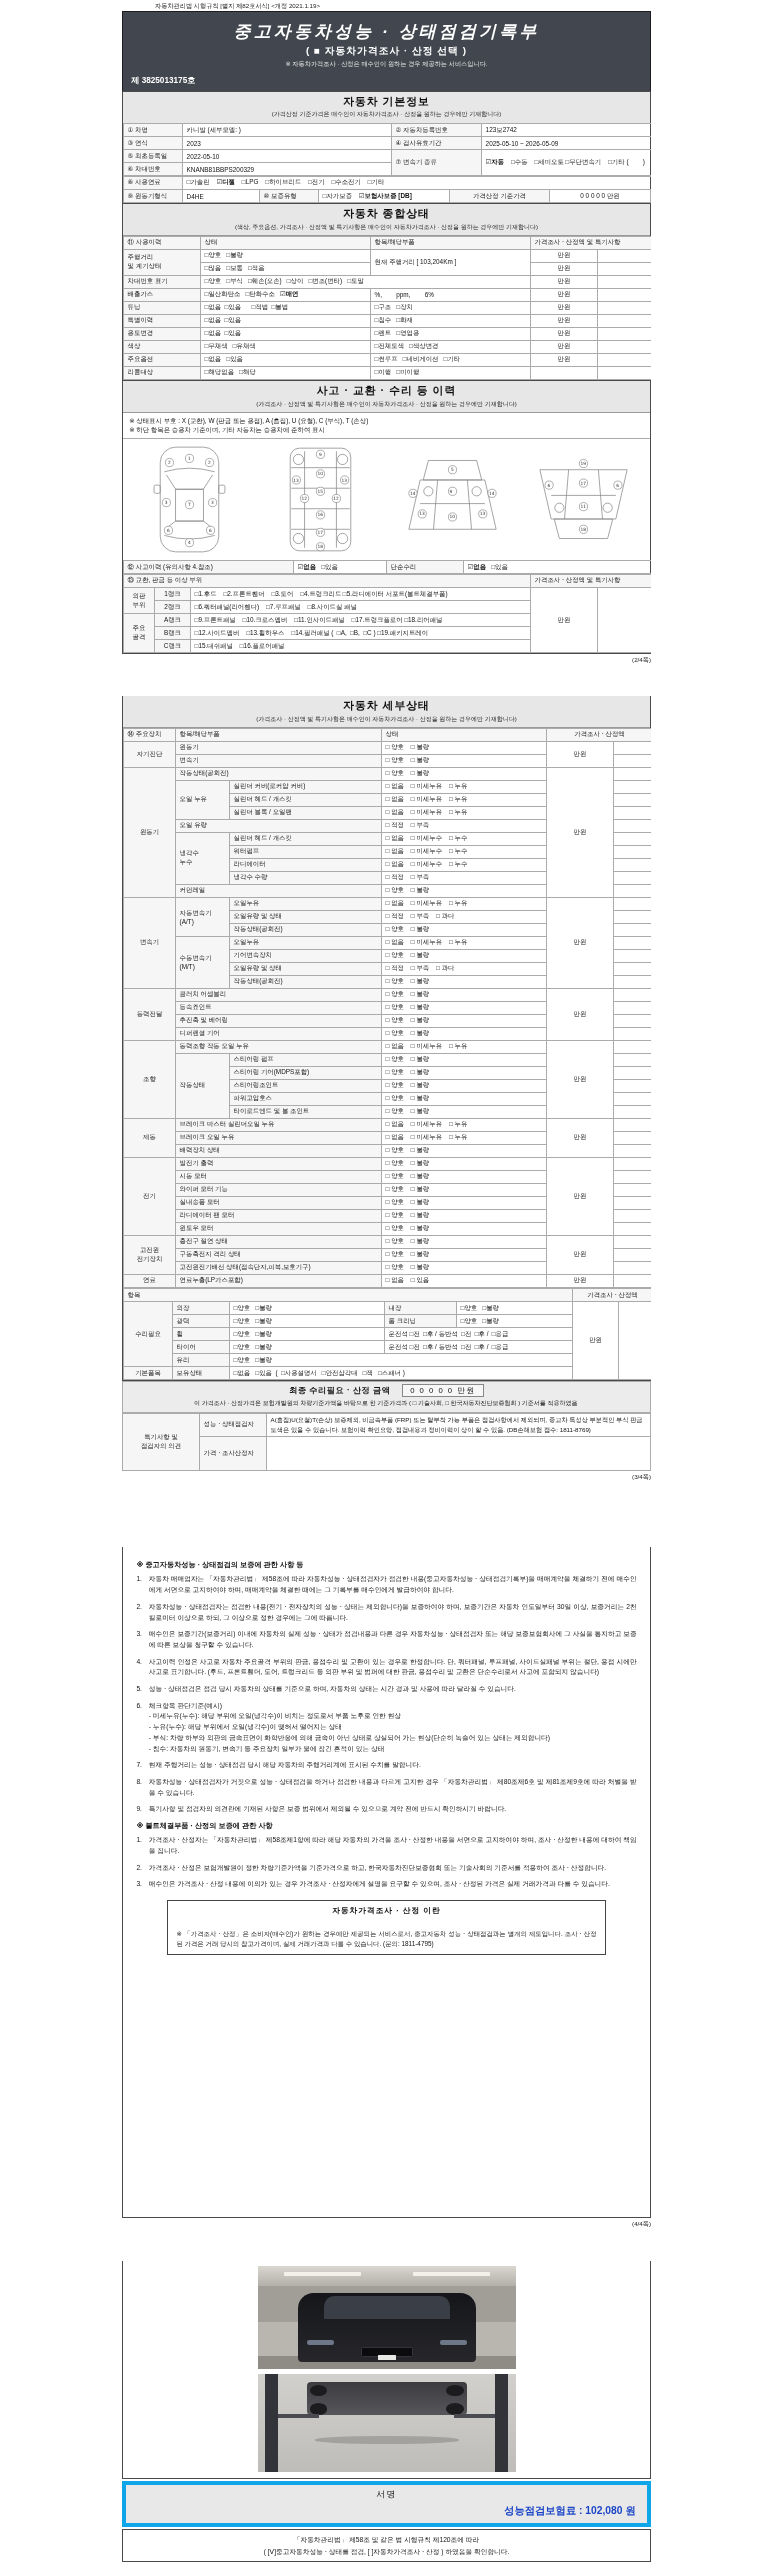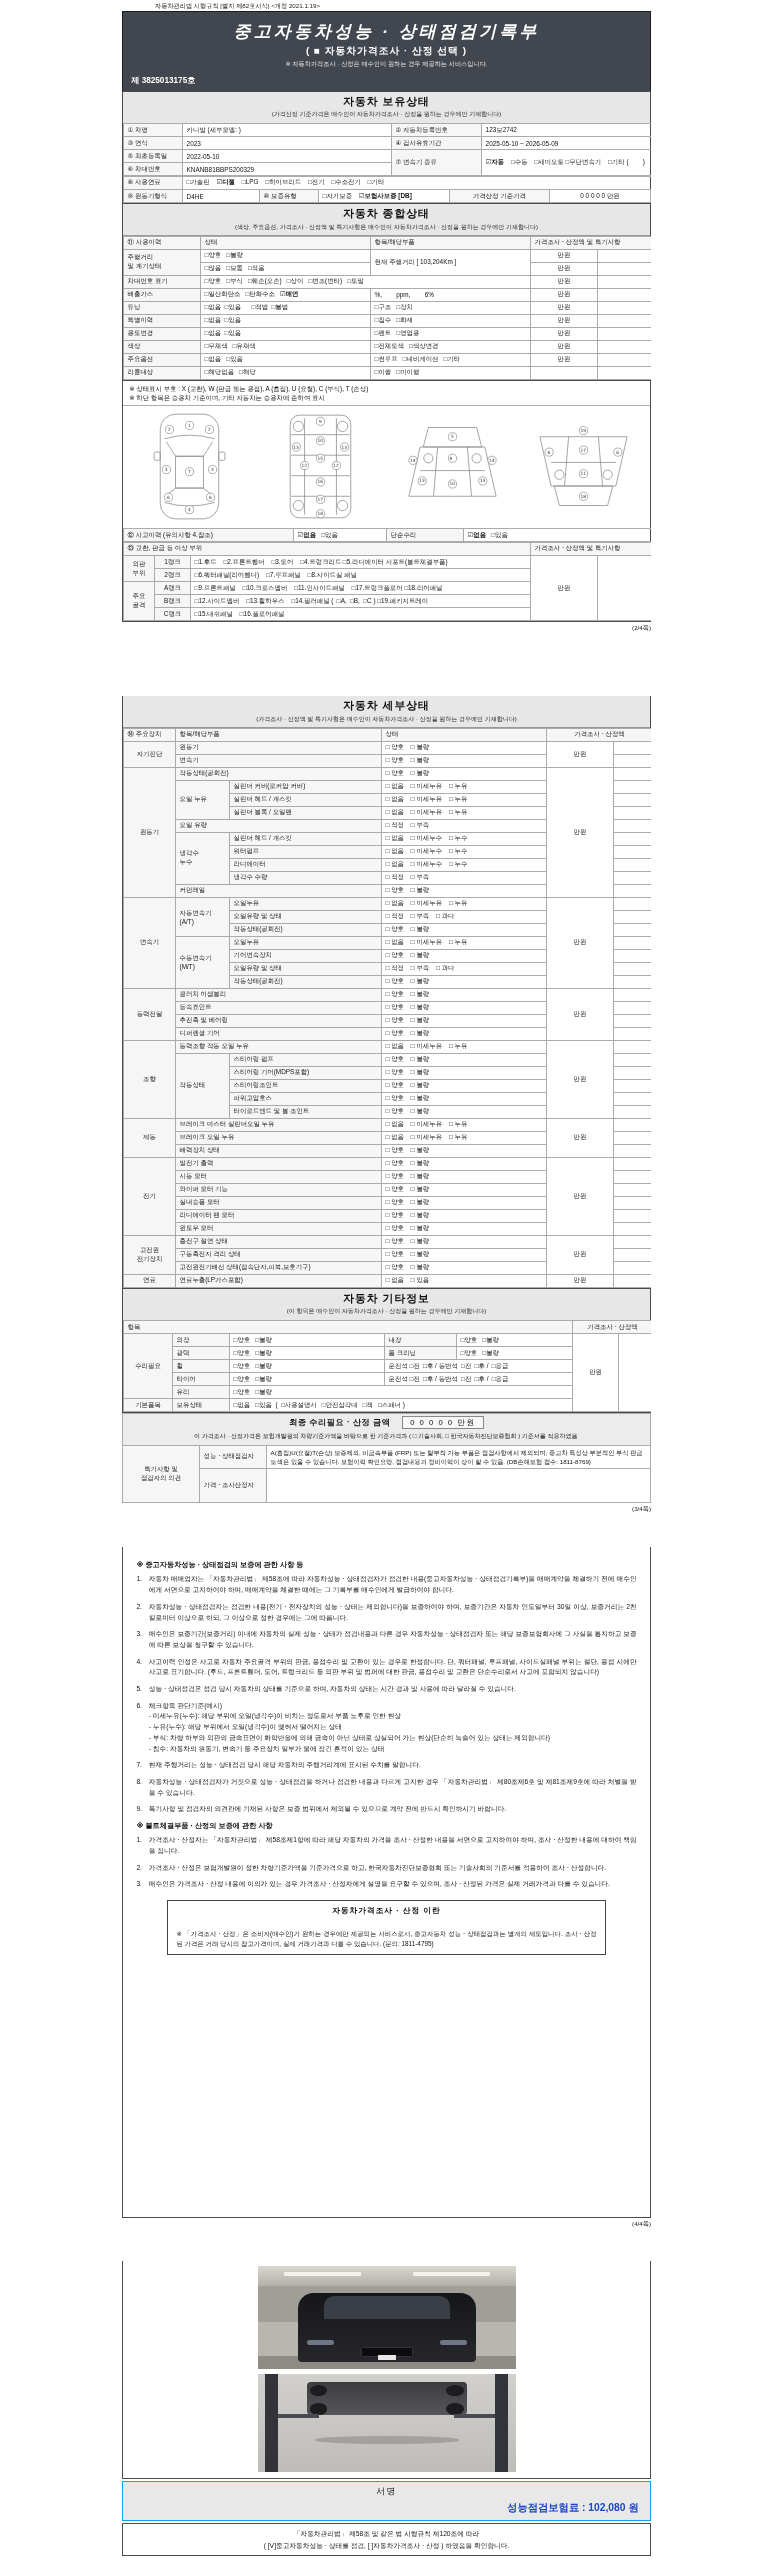--- a/index.html
+++ b/index.html
@@ -73,21 +73,21 @@
   .p1-plate{position:absolute;left:120px;width:18.5px;height:4.6px;background:#e8e8e4;bottom:9.3px;border-radius:0.5px;}
   .p2-floor{position:absolute;bottom:0;left:0;right:0;height:100%;background:linear-gradient(#d2d0cc,#bfbdb9);}
   .p2-post{position:absolute;top:0;bottom:0;width:13.4px;background:#33343a;}
   .p2-car{position:absolute;left:49px;right:49px;top:7.2px;height:33px;
           background:linear-gradient(#3c3c40,#56565b);border-radius:4.1px;}
   .p2-wheel{position:absolute;width:17.5px;height:11.3px;background:#1c1c1f;border-radius:50%;}
   .p2-arm{position:absolute;height:4.1px;background:#4a4b52;top:40px;}
   .p2-shadow{position:absolute;left:57px;right:57px;top:62px;height:7.2px;background:rgba(60,60,60,.25);
              border-radius:50%;}
 
-  .signband{background:#e8e8e8;border:1px solid #0ea5e9;margin-top:2.1px;padding:4.1px 11.3px 5.2px;}
+  .signband{background:#e8e8e8;border:4px solid #0ea5e9;margin-top:2.1px;padding:4.1px 11.3px 5.2px;}
   .signband .sl{text-align:center;font-size:8.8px;letter-spacing:1.5px;}
   .signband .fee{text-align:right;font-size:10.3px;font-weight:bold;color:#1c46c8;margin-top:3.1px;}
   .confirm{border:1px solid #4a4a4a;margin-top:2.1px;padding:4.1px 5.2px;text-align:center;
            font-size:6.7px;line-height:1.7;}
 </style>
 </head>
 <body>
 
 <div id="law">자동차관리법 시행규칙 [별지 제82호서식] &lt;개정 2021.1.19&gt;</div>
 
@@ -95,21 +95,21 @@
 
   <div class="hdrband">
     <div class="t">중고자동차성능 · 상태점검기록부</div>
     <div class="s">( ■ 자동차가격조사 · 산정 선택 )</div>
     <div class="n">※ 자동차가격조사 · 산정은 매수인이 원하는 경우 제공하는 서비스입니다.</div>
     <div class="d">제 3825013175호</div>
   </div>
 
   <div class="sec">
     <div class="band">
-      <div class="bt">자동차 보유상태</div>
+      <div class="bt">자동차 기본정보</div>
       <div class="bs">(가격산정 기준가격은 매수인이 자동차가격조사 · 산정을 원하는 경우에만 기재합니다)</div>
     </div>
     <table class="ft">
       <colgroup>
           <col style="width:59px">
           <col style="width:209px">
           <col style="width:90px">
           <col style="width:171px">
         </colgroup>
       <tbody>
@@ -260,20 +260,24 @@
             <td class="cbx"><span class="cb">□해당없음  </span><span class="cb">□해당</span></td>
             <td class="cbx"><span class="cb">□이행  </span><span class="cb">□미이행</span></td>
             <td class="price"></td>
             <td class="bl"></td>
           </tr>
         </tbody>
     </table>
   </div>
 
   <div class="sec">
+    <div class="band">
+      <div class="bt">사고 · 교환 · 수리 등 이력</div>
+      <div class="bs">(가격조사 · 산정액 및 특기사항은 매수인이 자동차가격조사 · 산정을 원하는 경우에만 기재합니다)</div>
+    </div>
     <div class="legend">
       <div>※ 상태표시 부호 : X (교환), W (판금 또는 용접), A (흠집), U (요철), C (부식), T (손상)</div>
       <div>※ 하단 항목은 승용차 기준이며, 기타 자동차는 승용차에 준하여 표시</div>
     </div>
 
     <div class="diag">
 
       <svg width="123" height="115" viewBox="0 0 238 224">
         <g fill="none" stroke="#8a8a8a" stroke-width="1.5">
           <rect x="62" y="10" width="114" height="204" rx="30"></rect>
@@ -795,24 +799,20 @@
             <td class="lab" colspan="2">연료누출(LP가스포함)</td>
             <td class="cbx"><span class="cb">□ 없음   </span><span class="cb">□ 있음</span></td>
             <td class="price" rowspan="1">만원</td>
             <td class="bl"></td>
           </tr>
         </tbody>
     </table>
   </div>
 
   <div class="sec">
-    <div class="band">
-      <div class="bt">자동차 기타정보</div>
-      <div class="bs">(이 항목은 매수인이 자동차가격조사 · 산정을 원하는 경우에만 기재합니다)</div>
-    </div>
     <table class="ft">
       <colgroup>
           <col style="width:49px">
           <col style="width:57px">
           <col style="width:155px">
           <col style="width:72px">
           <col style="width:116px">
           <col style="width:46px">
           <col style="width:34px">
         </colgroup>

